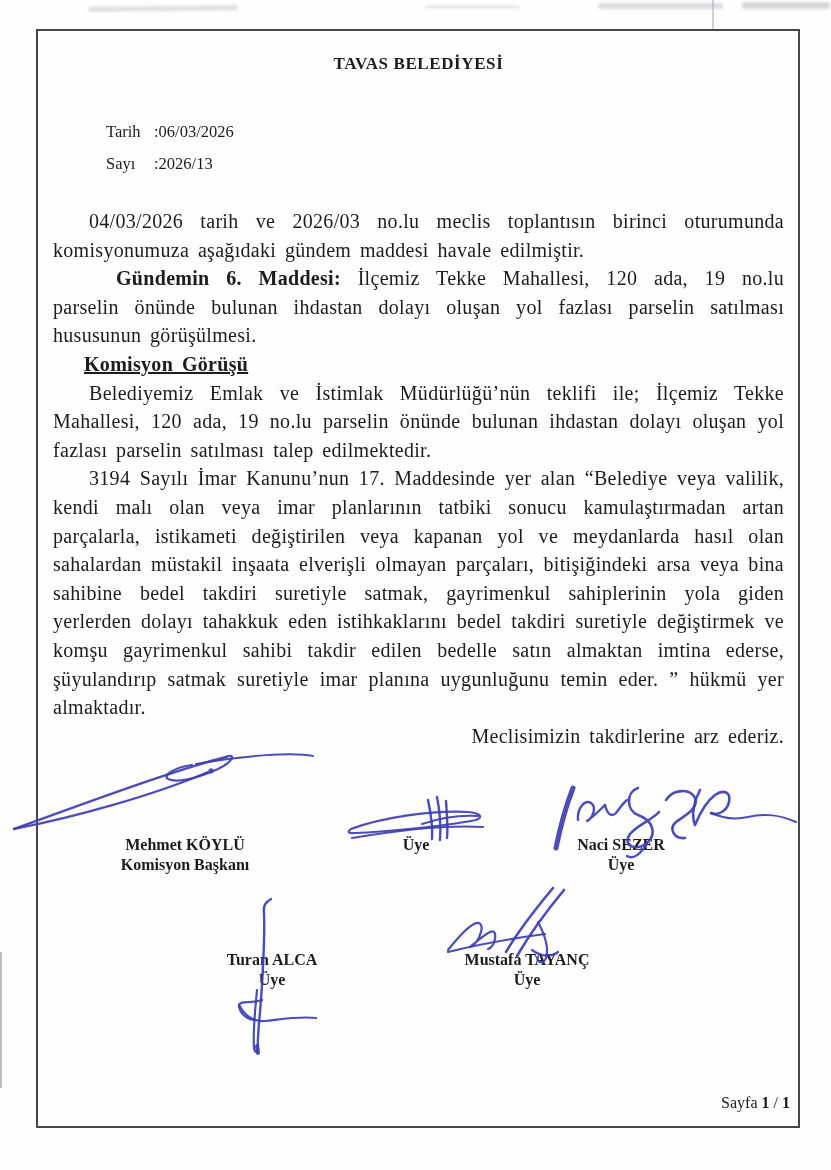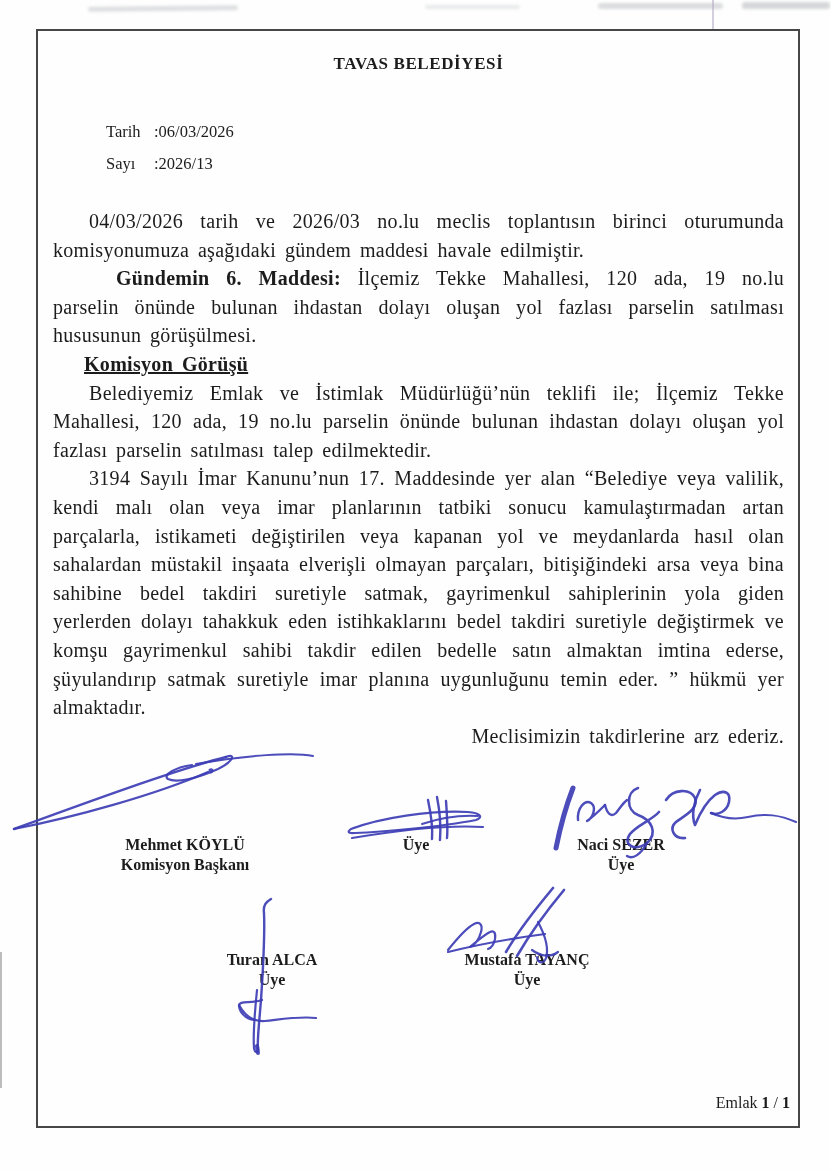--- a/index.html
+++ b/index.html
@@ -147,17 +147,17 @@
       <path class="sig-path" stroke-width="2.2" d="M448,950 C456,940 466,928 474,924 C480,921 483,925 481,932 C479,940 474,946 470,947 C476,942 484,935 490,932 C494,930 496,933 495,939 C494,944 491,948 488,949" stroke="#3d3db5"></path>
       <path class="sig-path" stroke-width="2.2" d="M448,952 C480,944 515,938 545,934" stroke="#3d3db5"></path>
       <path class="sig-path" stroke-width="2.6" d="M506,952 C520,928 538,906 553,888" stroke="#3d3db5"></path>
       <path class="sig-path" stroke-width="2.6" d="M517,956 C531,932 549,908 564,890" stroke="#3d3db5"></path>
       <path class="sig-path" stroke-width="2.2" d="M538,922 C545,935 549,948 546,958 C544,964 538,964 537,957" stroke="#3d3db5"></path>
       <path class="sig-path" stroke-width="2.2" d="M532,950 C540,956 550,958 558,952" stroke="#3d3db5"></path>
     </g>
   </svg>
 
   <div class="footer">
-    <span>Emlak</span>
+    <span>Sayfa</span>
     <b>1</b><span> / </span><b>1</b>
   </div>
 
 </div>
 
 </body></html>

